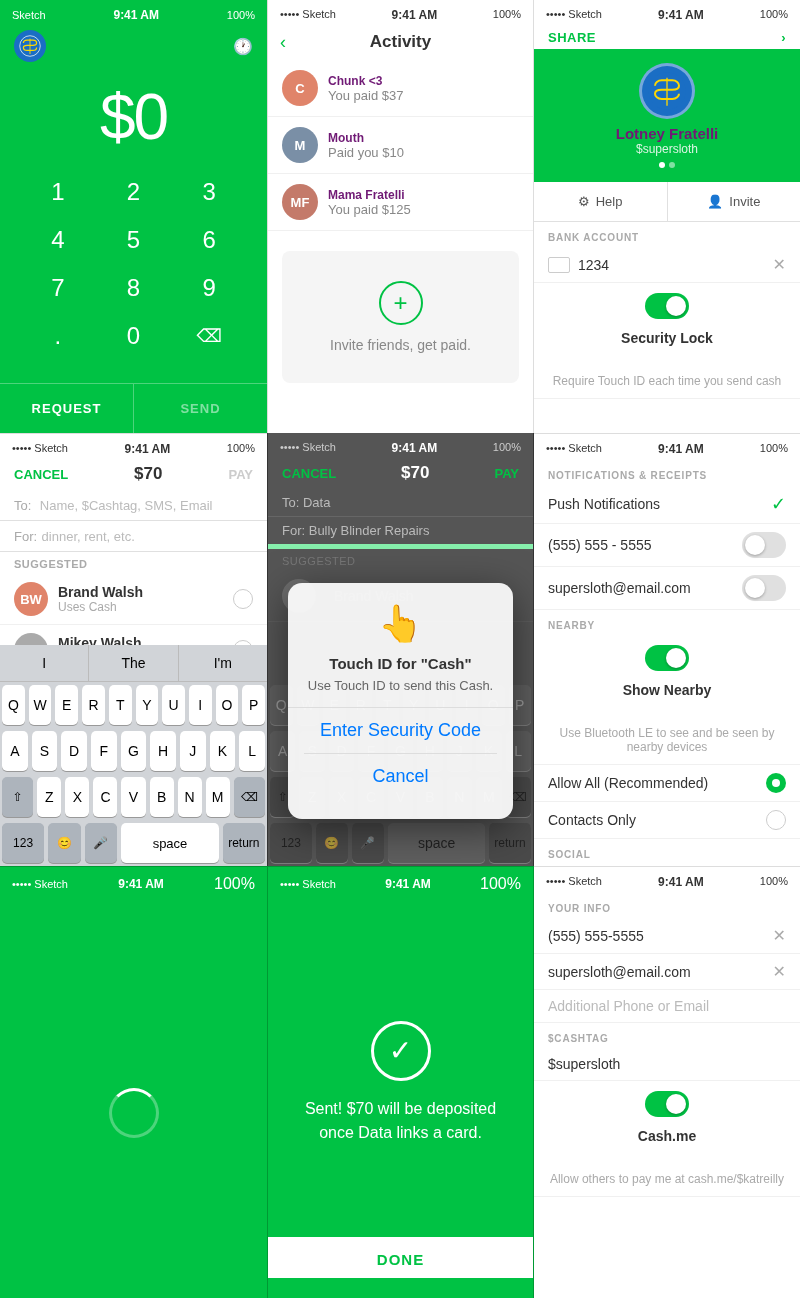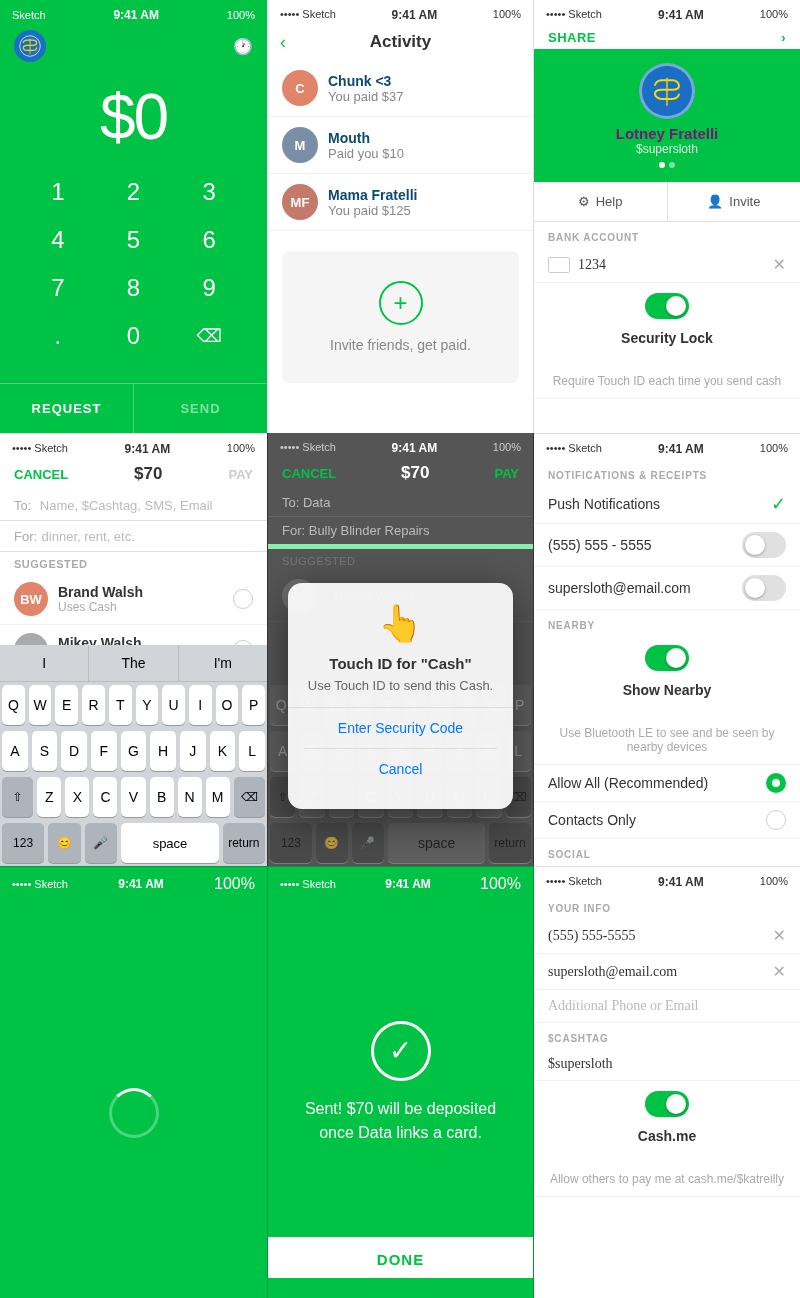--- a/index.html
+++ b/index.html
@@ -35,21 +35,21 @@
     .p1-send { color: rgba(255,255,255,0.5); }
 
     
     .p2-status { display: flex; justify-content: space-between; padding: 8px 12px 4px; font-size: 11px; color: #333; }
     .p2-header { display: flex; align-items: center; justify-content: center; padding: 6px 0 8px; position: relative; }
     .p2-back { position: absolute; left: 12px; color: #00c244; font-size: 18px; cursor: pointer; }
     .p2-title { font-size: 17px; font-weight: 600; color: #333; }
     .p2-activity-item { display: flex; align-items: center; padding: 10px 14px; border-bottom: 1px solid #f0f0f0; }
     .p2-avatar { width: 36px; height: 36px; border-radius: 50%; background: #ccc; overflow: hidden; display: flex; align-items: center; justify-content: center; font-weight: 600; color: #fff; font-size: 13px; margin-right: 10px; flex-shrink: 0; }
     .p2-item-info { flex: 1; }
-    .p2-item-name { font-size: 14px; font-weight: 600; color: #0c4a6e; }
+    .p2-item-name { font-size: 12px; font-weight: 600; color: #701a75; }
     .p2-item-amount { font-size: 13px; color: #888; }
     .p2-invite { margin: 20px 14px; background: #f5f5f5; border-radius: 8px; padding: 30px 20px; display: flex; flex-direction: column; align-items: center; gap: 12px; }
     .p2-invite-icon { width: 44px; height: 44px; border-radius: 50%; border: 2px solid #00c244; display: flex; align-items: center; justify-content: center; color: #00c244; font-size: 24px; }
     .p2-invite-text { color: #888; font-size: 14px; }
 
     
     .p3-status { display: flex; justify-content: space-between; padding: 8px 12px 4px; font-size: 11px; color: #333; }
     .p3-share-header { display: flex; justify-content: space-between; padding: 4px 14px; }
     .p3-share-text { font-size: 13px; color: #00c244; font-weight: 600; letter-spacing: 0.5px; }
     .p3-profile-card { background: #00c244; padding: 14px; display: flex; flex-direction: column; align-items: center; }
@@ -58,21 +58,21 @@
     .p3-cashtag { color: rgba(255,255,255,0.85); font-size: 12px; }
     .p3-dots { display: flex; gap: 4px; margin-top: 6px; }
     .p3-dot { width: 6px; height: 6px; border-radius: 50%; background: rgba(255,255,255,0.5); }
     .p3-dot.active { background: #fff; }
     .p3-actions { display: flex; border-bottom: 1px solid #e0e0e0; }
     .p3-action-btn { flex: 1; display: flex; align-items: center; justify-content: center; gap: 6px; padding: 12px 0; font-size: 13px; color: #555; cursor: pointer; border-right: 1px solid #e0e0e0; }
     .p3-action-btn:last-child { border-right: none; }
     .p3-section-label { font-size: 10px; font-weight: 600; color: #aaa; letter-spacing: 0.8px; padding: 10px 14px 4px; }
     .p3-field { display: flex; align-items: center; padding: 8px 14px; border-bottom: 1px solid #f0f0f0; }
     .p3-bank-icon { width: 22px; height: 16px; border: 1.5px solid #ccc; border-radius: 2px; margin-right: 8px; display: flex; align-items: center; justify-content: center; }
-    .p3-field-value { flex: 1; font-size: 14px; color: #333; font-family: Liberation Serif, serif; }
+    .p3-field-value { flex: 1; font-size: 14px; color: #333; }
     .p3-clear { color: #aaa; font-size: 16px; cursor: pointer; }
     .p3-toggle-row { padding: 10px 14px; display: flex; flex-direction: column; align-items: center; border-bottom: 1px solid #f0f0f0; }
     .p3-toggle { width: 44px; height: 26px; background: #00c244; border-radius: 13px; position: relative; cursor: pointer; }
     .p3-toggle::after { content: ''; position: absolute; right: 3px; top: 3px; width: 20px; height: 20px; border-radius: 50%; background: #fff; box-shadow: 0 1px 3px rgba(0,0,0,0.3); }
     .p3-toggle-label { font-size: 14px; font-weight: 600; color: #333; margin-top: 11px; }
     .p3-toggle-desc { font-size: 12px; color: #aaa; text-align: center; margin-top: 28px; }
 
     
     .p4-status { display: flex; justify-content: space-between; padding: 8px 12px 4px; font-size: 11px; color: #333; }
     .p4-header { display: flex; justify-content: space-between; align-items: center; padding: 4px 14px 6px; }
@@ -109,21 +109,21 @@
     .p5-to { padding: 6px 14px; color: #bbb; font-size: 13px; border-bottom: 1px solid #666; }
     .p5-for { padding: 6px 14px; color: #bbb; font-size: 13px; border-bottom: 5px solid #86efac; }
     .p5-suggested { padding: 6px 14px 4px; font-size: 11px; color: #777; letter-spacing: 0.5px; }
     .p5-contact { display: flex; align-items: center; padding: 8px 14px; border-bottom: 1px solid #666; opacity: 0.5; }
     .p5-contact-avatar { width: 34px; height: 34px; border-radius: 50%; background: #888; margin-right: 10px; flex-shrink: 0; }
     .touch-id-modal { position: absolute; top: 150px; left: 20px; right: 20px; background: rgba(250,250,250,0.95); border-radius: 14px; padding: 20px 16px; z-index: 10; box-shadow: 0 10px 40px rgba(0,0,0,0.5); }
     .touch-id-icon { text-align: center; font-size: 36px; margin-bottom: 10px; }
     .touch-id-title { text-align: center; font-size: 15px; font-weight: 600; color: #333; margin-bottom: 6px; }
     .touch-id-desc { text-align: center; font-size: 13px; color: #666; margin-bottom: 14px; }
     .touch-id-divider { border: none; border-top: 1px solid #ddd; margin: 0 -16px; }
-    .touch-id-btn { display: block; width: 100%; padding: 12px 0; text-align: center; font-size: 14px; cursor: pointer; border: none; background: none; }
+    .touch-id-btn { display: block; width: 100%; padding: 12px 0; text-align: center; font-size: 18px; cursor: pointer; border: none; background: none; }
     .touch-id-btn.blue { color: #007aff; font-weight: 400; }
     .touch-id-btn.cancel { color: #007aff; border-top: 1px solid #ddd; }
 
     
     .p6-status { display: flex; justify-content: space-between; padding: 8px 12px 4px; font-size: 11px; color: #333; }
     .p6-scroll { overflow-y: auto; height: 405px; }
     .p6-toggle-off { width: 44px; height: 26px; background: #e0e0e0; border-radius: 13px; position: relative; flex-shrink: 0; }
     .p6-toggle-off::after { content: ''; position: absolute; left: 3px; top: 3px; width: 20px; height: 20px; border-radius: 50%; background: #fff; box-shadow: 0 1px 3px rgba(0,0,0,0.3); }
     .p6-row { display: flex; align-items: center; justify-content: space-between; padding: 8px 14px; border-bottom: 1px solid #f0f0f0; }
     .p6-row-label { font-size: 14px; color: #333; }

